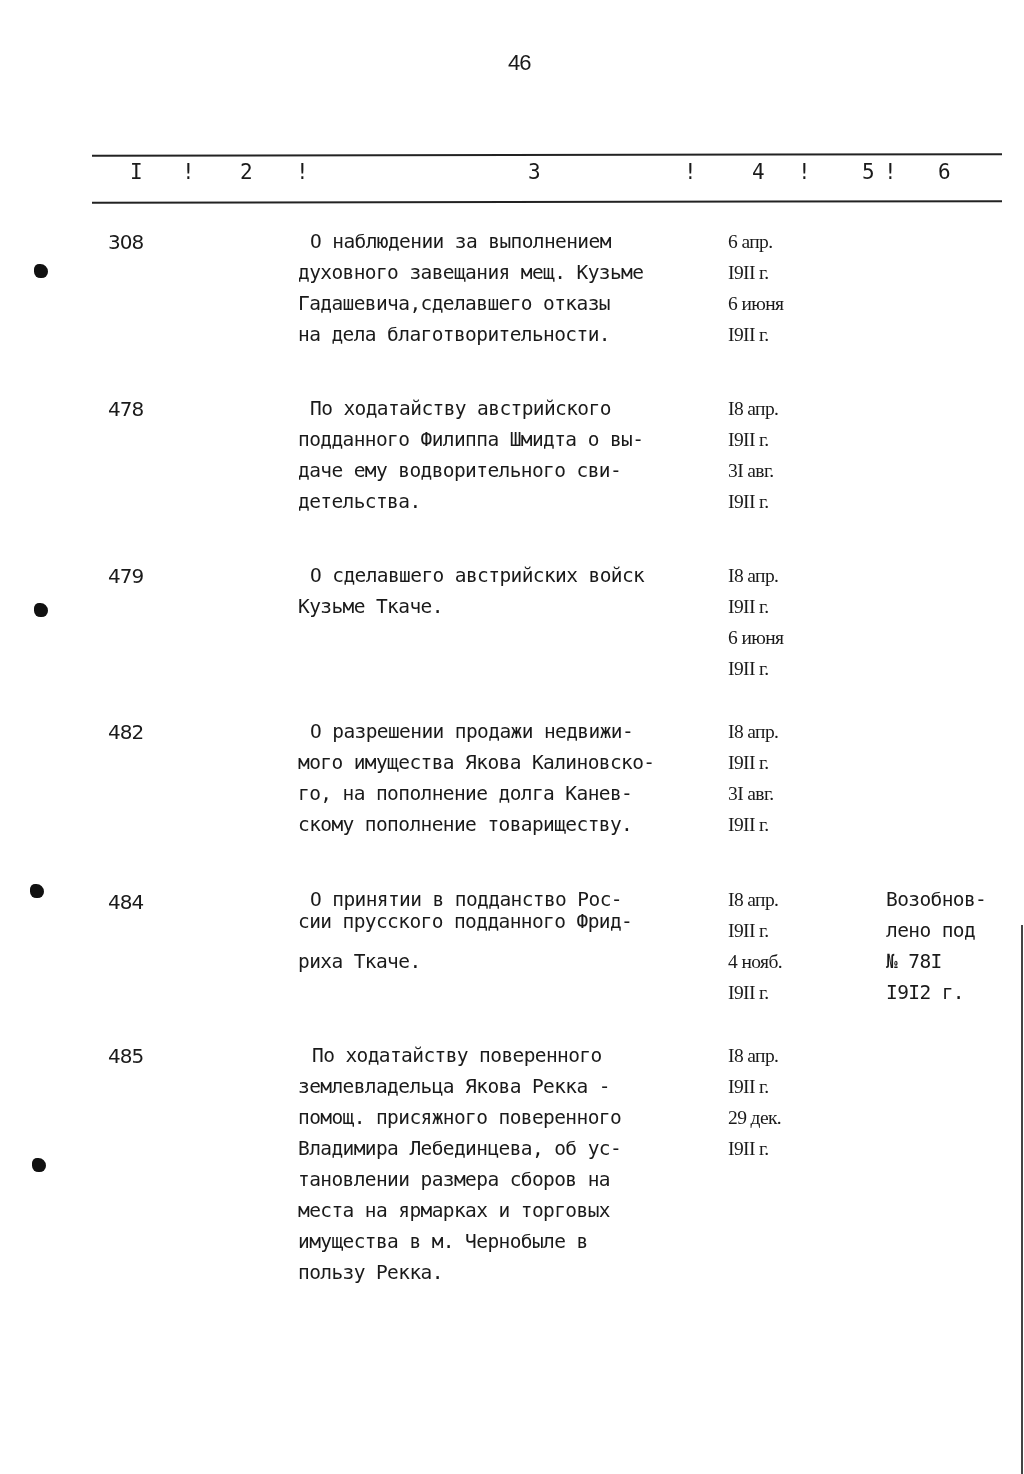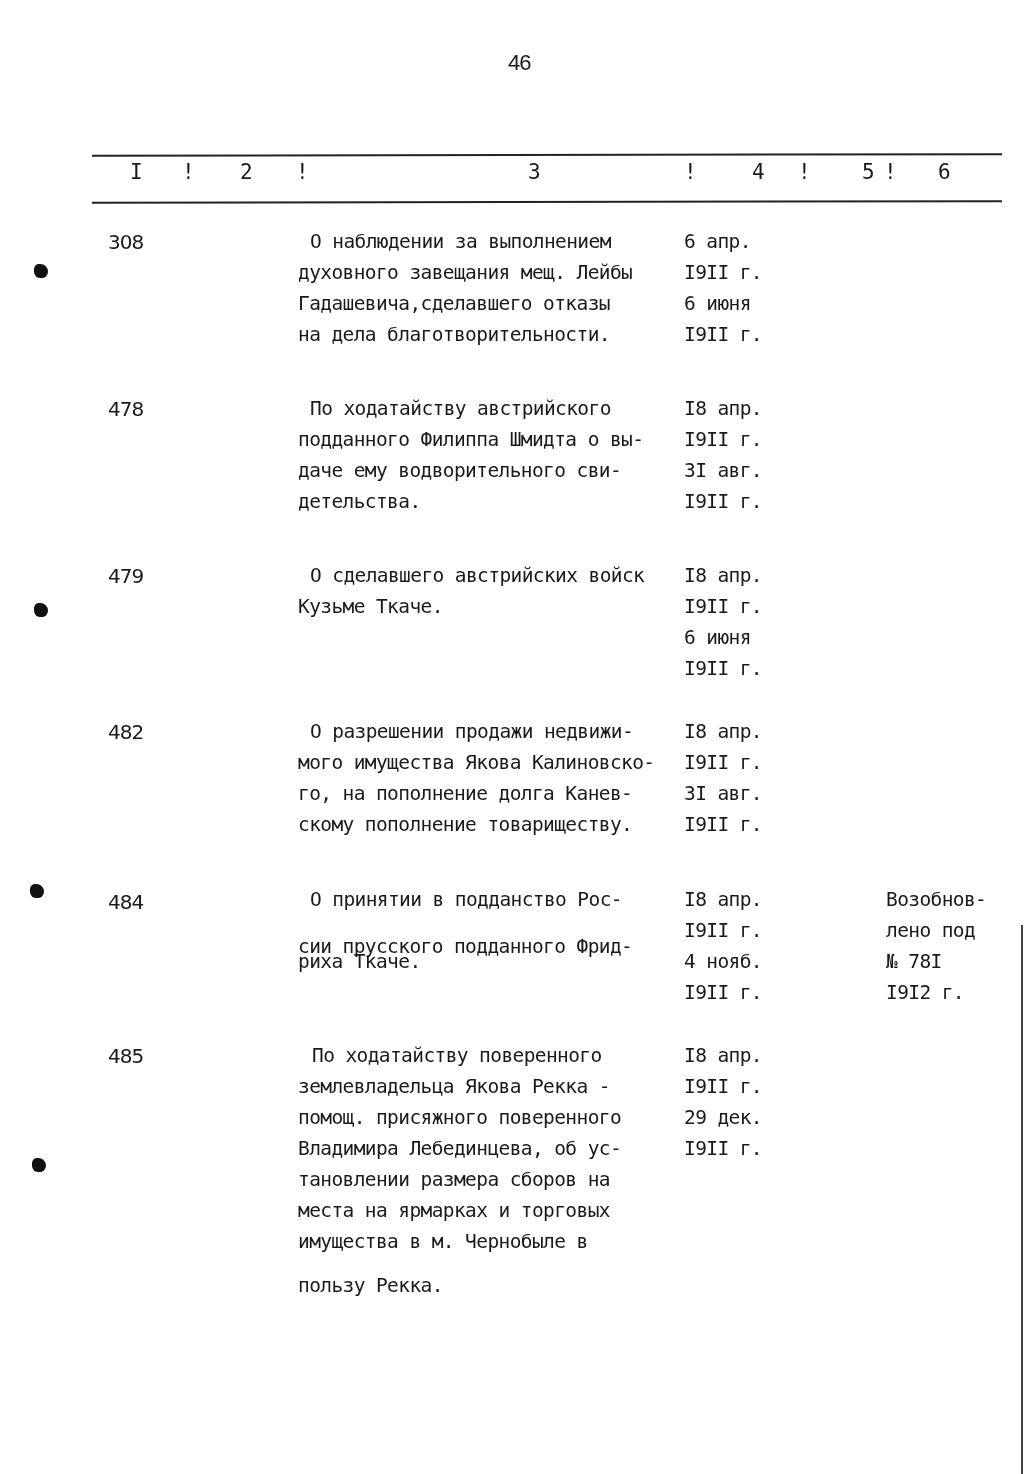--- a/index.html
+++ b/index.html
@@ -9,21 +9,21 @@
     }
     .page-number { position: absolute; left: 476px; top: 50px; font-size: 22px; font-family: Liberation Sans, sans-serif; letter-spacing: -1px; margin-left: 32px; }
     .rule { position: absolute; left: 92px; width: 910px; height: 2px; background: #222; }
     .rule.top { top: 154px; transform: rotate(-0.1deg); }
     .rule.bottom { top: 201px; transform: rotate(-0.1deg); }
     .header-cell { position: absolute; top: 160px; font-size: 21px; }
     .entry { position: absolute; left: 0; width: 1024px; }
     .entry-num { position: absolute; left: 108px; font-size: 20px; font-family: "DejaVu Sans", sans-serif; letter-spacing: -1px; }
     .line { position: absolute; font-size: 19.5px; line-height: 31px; white-space: pre; letter-spacing: -0.6px; }
     .col3 { left: 298px; }
-    .col4 { left: 684px; }
+    .col4 { left: 728px; font-family: Liberation Serif, serif; }
     .col6 { left: 886px; }
     .margin-mark { position: absolute; width: 14px; height: 14px; background: #111; border-radius: 40% 60% 50% 50%; }
     .right-edge { position: absolute; left: 1021px; top: 925px; width: 2px; height: 550px; background: #444; }
   </style>
 </head>
 <body>
 
 <div class="page-number">46</div>
 
 <div class="rule top"></div>
@@ -38,21 +38,21 @@
   <span class="header-cell" style="left:798px">!</span>
   <span class="header-cell" style="left:862px">5</span>
   <span class="header-cell" style="left:884px">!</span>
   <span class="header-cell" style="left:938px">6</span>
 </div>
 <div class="rule bottom"></div>
 
 <div class="entry" style="top:226px">
   <span class="entry-num" style="top:4px">308</span>
   <span class="line col3" style="top:0px;left:310px">О наблюдении за выполнением</span>
-  <span class="line col3" style="top:31px">духовного завещания мещ. Лейбы</span>
+  <span class="line col3" style="top:31px">духовного завещания мещ. Кузьме</span>
   <span class="line col3" style="top:62px">Гадашевича,сделавшего отказы</span>
   <span class="line col3" style="top:93px">на дела благотворительности.</span>
   <span class="line col4" style="top:0px">6 апр.</span>
   <span class="line col4" style="top:31px">I9II г.</span>
   <span class="line col4" style="top:62px">6 июня</span>
   <span class="line col4" style="top:93px">I9II г.</span>
 </div>
 
 <div class="entry" style="top:393px">
   <span class="entry-num" style="top:4px">478</span>
@@ -84,42 +84,42 @@
   <span class="line col3" style="top:93px">скому пополнение товариществу.</span>
   <span class="line col4" style="top:0px">I8 апр.</span>
   <span class="line col4" style="top:31px">I9II г.</span>
   <span class="line col4" style="top:62px">3I авг.</span>
   <span class="line col4" style="top:93px">I9II г.</span>
 </div>
 
 <div class="entry" style="top:884px">
   <span class="entry-num" style="top:6px">484</span>
   <span class="line col3" style="top:0px;left:310px">О принятии в подданство Рос-</span>
-  <span class="line col3" style="top:47px">сии прусского подданного Фрид-</span>
+  <span class="line col3" style="top:22px">сии прусского подданного Фрид-</span>
   <span class="line col3" style="top:62px">риха Ткаче.</span>
   <span class="line col4" style="top:0px">I8 апр.</span>
   <span class="line col4" style="top:31px">I9II г.</span>
   <span class="line col4" style="top:62px">4 нояб.</span>
   <span class="line col4" style="top:93px">I9II г.</span>
   <span class="line col6" style="top:0px">Возобнов-</span>
   <span class="line col6" style="top:31px">лено под</span>
   <span class="line col6" style="top:62px">№ 78I</span>
   <span class="line col6" style="top:93px">I9I2 г.</span>
 </div>
 
 <div class="entry" style="top:1040px">
   <span class="entry-num" style="top:4px">485</span>
   <span class="line col3" style="top:0px;left:312px">По ходатайству поверенного</span>
   <span class="line col3" style="top:31px">землевладельца Якова Рекка -</span>
   <span class="line col3" style="top:62px">помощ. присяжного поверенного</span>
   <span class="line col3" style="top:93px">Владимира Лебединцева, об ус-</span>
   <span class="line col3" style="top:124px">тановлении размера сборов на</span>
   <span class="line col3" style="top:155px">места на ярмарках и торговых</span>
   <span class="line col3" style="top:186px">имущества в м. Чернобыле в</span>
-  <span class="line col3" style="top:230px">пользу Рекка.</span>
+  <span class="line col3" style="top:217px">пользу Рекка.</span>
   <span class="line col4" style="top:0px">I8 апр.</span>
   <span class="line col4" style="top:31px">I9II г.</span>
   <span class="line col4" style="top:62px">29 дек.</span>
   <span class="line col4" style="top:93px">I9II г.</span>
 </div>
 
 <div class="margin-mark" style="left:34px;top:264px"></div>
 <div class="margin-mark" style="left:34px;top:603px"></div>
 <div class="margin-mark" style="left:30px;top:884px"></div>
 <div class="margin-mark" style="left:32px;top:1158px"></div>

